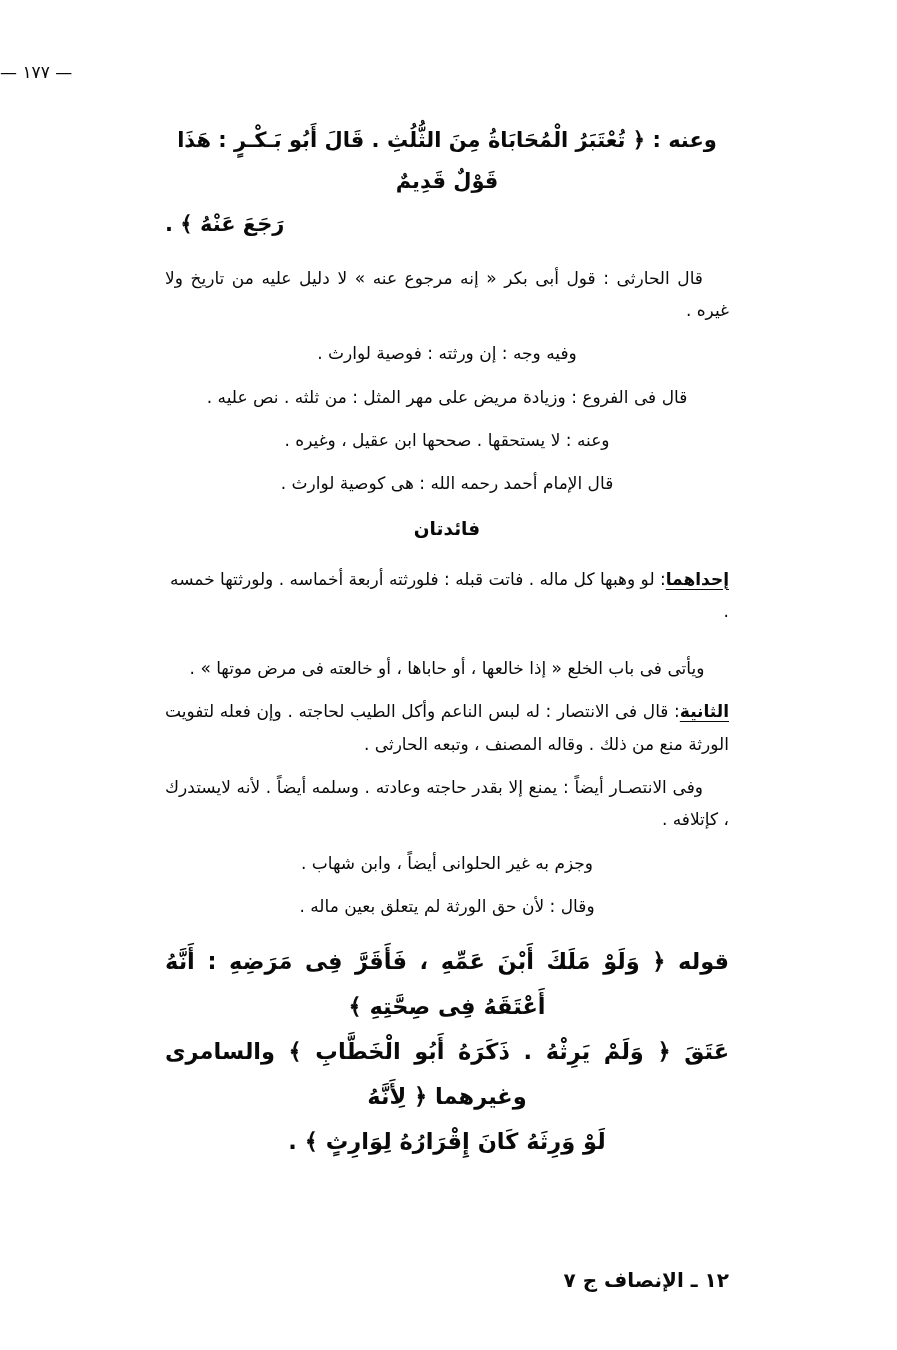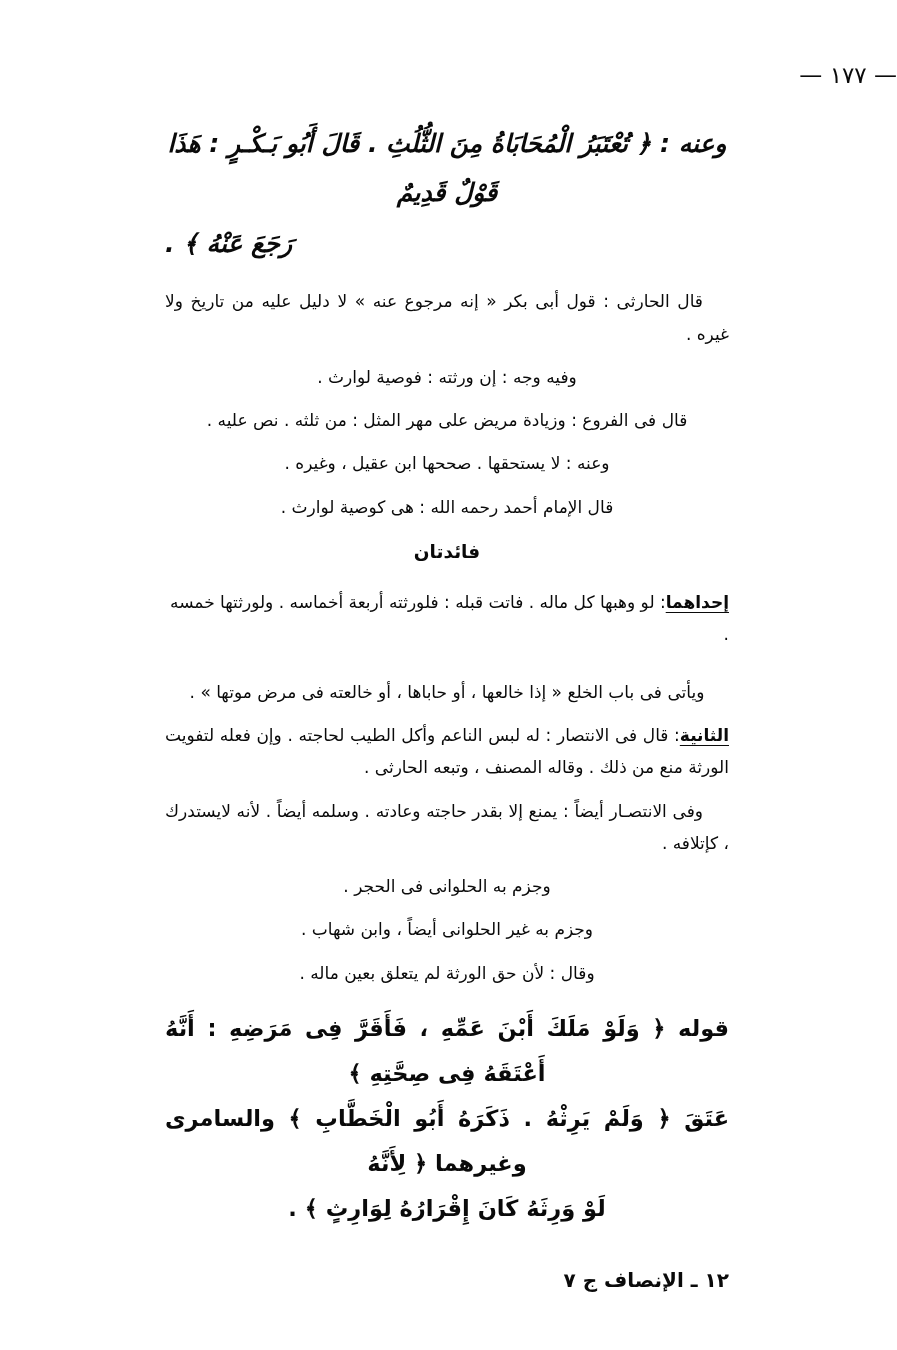--- a/index.html
+++ b/index.html
@@ -18,49 +18,47 @@
   .page {
     position: absolute;
     inset: 0;
     padding: 0;
   }
   .page-number {
     position: absolute;
     top: 62px;
     left: 0;
     right: 0;
-    text-align: right;
-    font-size: 23px;
+    text-align: left;
+    font-size: 17px;
     letter-spacing: 1px;
     direction: rtl;
-    margin-left: 36px;
   }
   .body-col {
     position: absolute;
     top: 120px;
     right: 168px;
     left: 165px;
     direction: rtl;
     text-align: justify;
   }
   p {
     margin: 0;
     padding: 0;
   }
   .blk {
     margin-bottom: 11px;
     line-height: 1.72;
   }
   .lead-big {
-    font-size: 25px;
+    font-size: 21px;
     line-height: 1.95;
     text-align: center;
     font-weight: 600;
     letter-spacing: 0px;
-    font-style: italic;
   }
   .lead-big .tail {
     display: block;
     text-align: left;
     margin-top: 2px;
   }
   .para {
     font-size: 17px;
     line-height: 1.9;
   }
@@ -140,21 +138,20 @@
     <div class="spacer-m"></div>
 
     <p class="blk para center">ويأتى فى باب الخلع « إذا خالعها ، أو حاباها ، أو خالعته فى مرض موتها » .</p>
 
     <p class="blk para">
       <span class="u">الثانية</span><span>: قال فى الانتصار : له لبس الناعم وأكل الطيب لحاجته . وإن فعله لتفويت الورثة منع من ذلك . وقاله المصنف ، وتبعه الحارثى .</span>
     </p>
 
     <p class="blk para para-indent">وفى الانتصـار أيضاً :  يمنع إلا بقدر حاجته وعادته .  وسلمه أيضاً . لأنه لايستدرك ، كإتلافه .</p>
 
-    <p class="blk para center">وجزم به الحلوانى فى الحجر .</p>
 
     <p class="blk para center">وجزم به غير الحلوانى أيضاً ، وابن شهاب .</p>
 
     <p class="blk para center">وقال : لأن حق الورثة لم يتعلق بعين ماله .</p>
 
     <div class="spacer-s"></div>
 
     <div class="endblock">
       <span class="ln">قوله ﴿ وَلَوْ مَلَكَ أَبْنَ عَمِّهِ ، فَأَقَرَّ فِى مَرَضِهِ : أَنَّهُ أَعْتَقَهُ فِى صِحَّتِهِ ﴾</span>
       <span class="ln">عَتَقَ ﴿ وَلَمْ يَرِثْهُ . ذَكَرَهُ أَبُو الْخَطَّابِ ﴾ والسامرى وغيرهما ﴿ لِأَنَّهُ</span>

